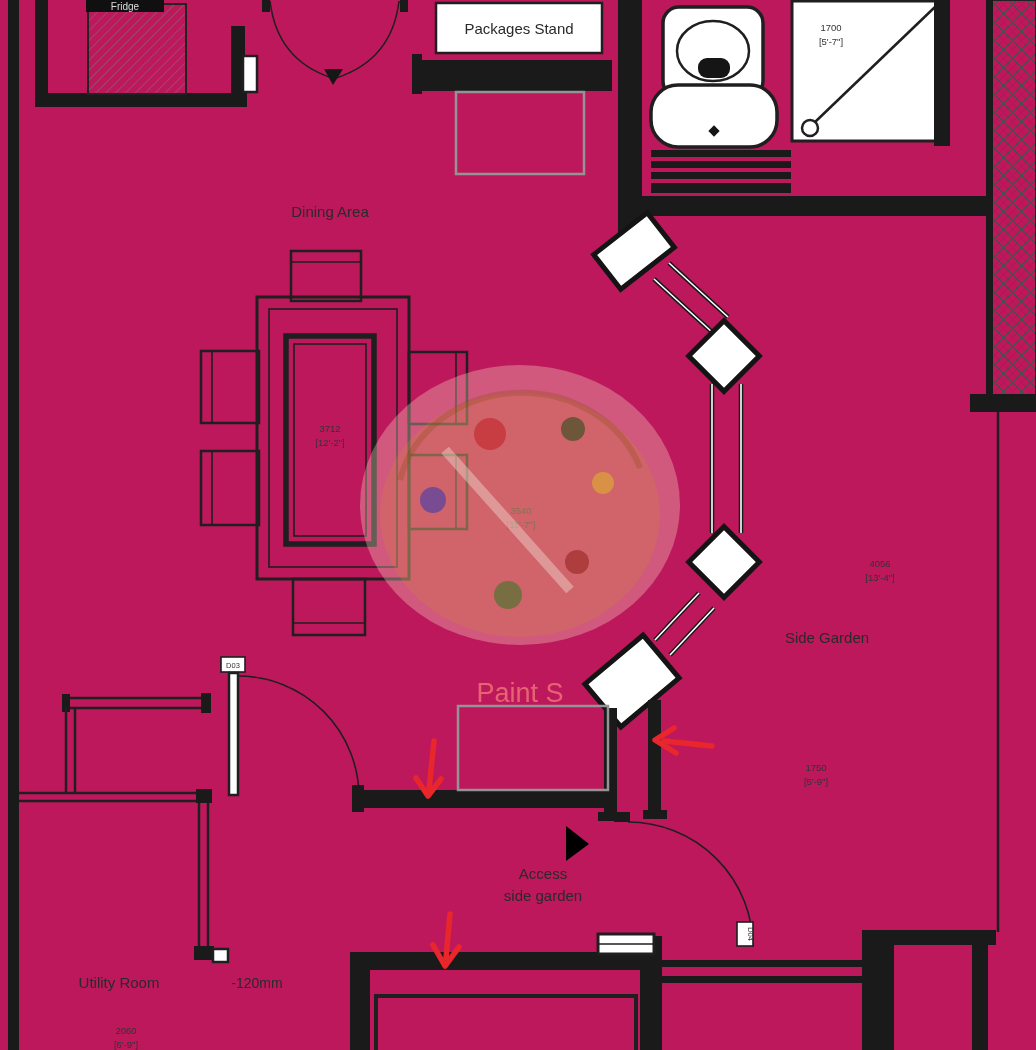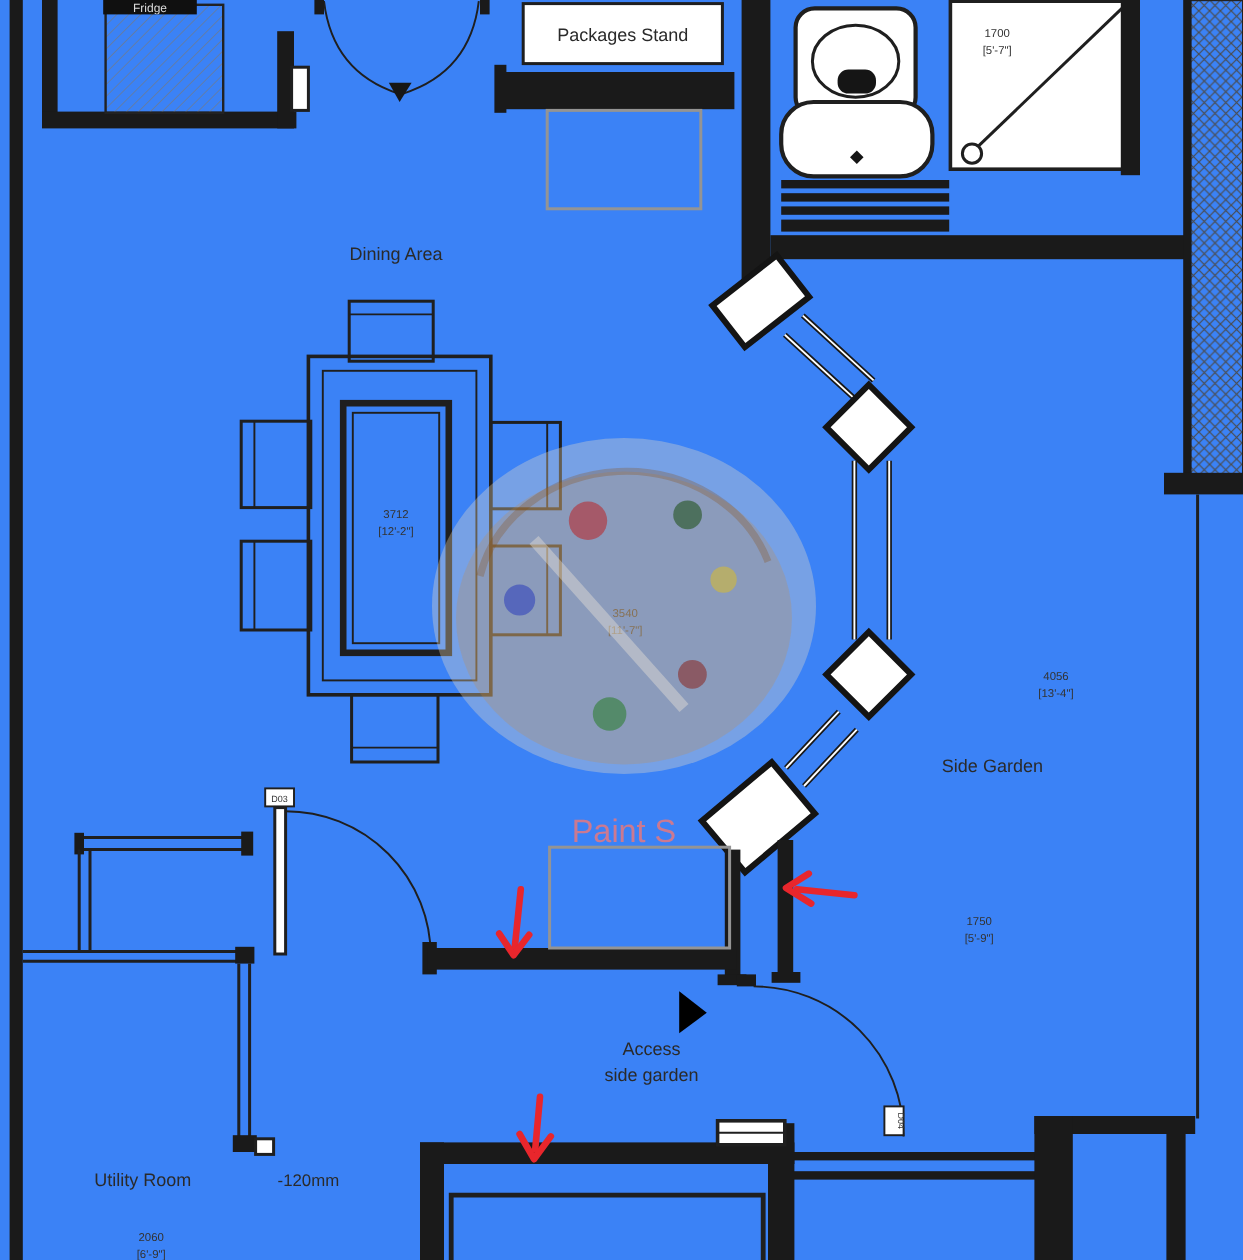--- a/index.html
+++ b/index.html
@@ -1,16 +1,16 @@
 <!DOCTYPE html>
 <html><head>
 <meta charset="utf-8">
 <style>
   html,body{margin:0;padding:0;background:#e8e8e8;}
-  .stage{position:relative;width:1036px;height:1050px;background:#3b82f6;overflow:hidden;
+  .stage{position:relative;width:1036px;height:1050px;background:#be185d;overflow:hidden;
          font-family:"Liberation Sans",sans-serif;}
   svg{position:absolute;inset:0;display:block;}
   .w{fill:#1a1a1a;stroke:none;}
   .ln{stroke:#1f1f1f;fill:none;}
   .thin{stroke-width:1.6;}
   .med{stroke-width:2.5;}
   .thk{stroke-width:3.5;}
   .land{fill:#ffffff;stroke:#141414;stroke-width:5;}
   .rail{stroke:#191919;stroke-width:4.5;fill:none;}
   .railc{stroke:#ffffff;stroke-width:1.6;fill:none;}

